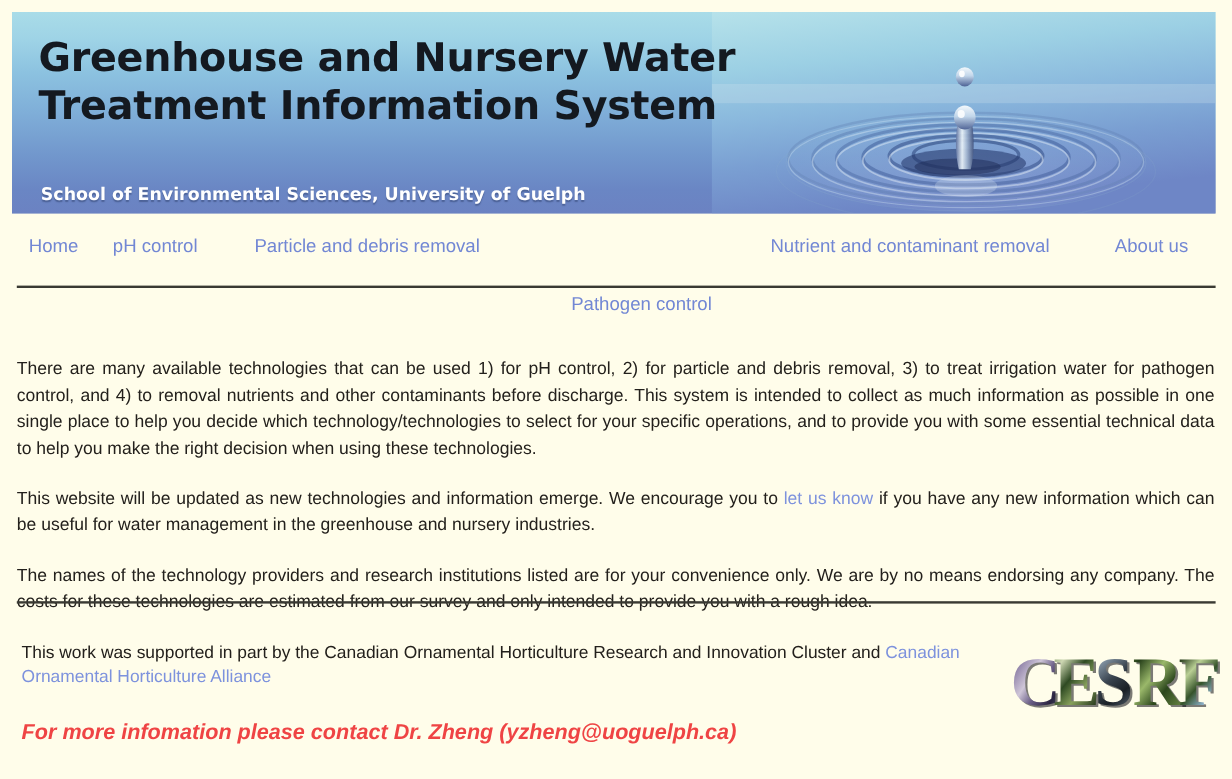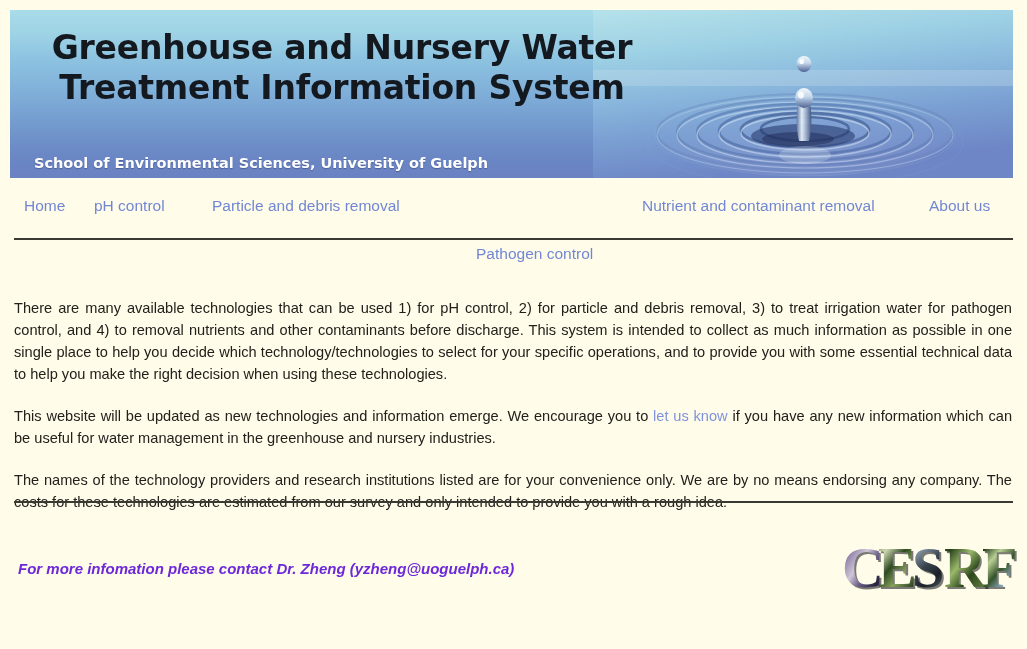--- a/index.html
+++ b/index.html
@@ -44,21 +44,21 @@
     left: 22px;
     top: 18px;
     font-family: "DejaVu Sans", sans-serif;
     font-size: 33px;
     font-weight: 600;
     line-height: 40px;
     color: #141920;
     letter-spacing: -0.2px;
     width: 620px;
   }
-  .banner-title span { display: block; text-align: center; }
+  .banner-title span { display: block; }
   .banner-sub {
     position: absolute;
     left: 24px;
     top: 145px;
     font-family: "DejaVu Sans", sans-serif;
     font-size: 14.5px;
     font-weight: 600;
     color: #ffffff;
     text-shadow: 0 1px 1px rgba(20,35,70,0.35);
     white-space: nowrap;
@@ -129,24 +129,24 @@
     font-size: 14.5px;
     line-height: 20px;
     color: #23201c;
   }
   .footer-credit a {
     color: #7d92dd;
     text-decoration: none;
   }
   .footer-contact {
     margin-top: 26px;
-    font-size: 15px;
+    font-size: 18px;
     font-style: italic;
     font-weight: bold;
-    color: #6d28d9;
+    color: #ef4444;
     white-space: nowrap;
   }
 
   
   .logo {
     position: absolute;
     left: 840px;
     top: 540px;
     width: 180px;
     height: 64px;
@@ -249,20 +249,21 @@
 
   <main class="content">
     <p>There are many available technologies that can be used 1) for pH control, 2) for particle and debris removal, 3) to treat irrigation water for pathogen control, and 4) to removal nutrients and other contaminants before discharge. This system is intended to collect as much information as possible in one single place to help you decide which technology/technologies to select for your specific operations, and to provide you with some essential technical data to help you make the right decision when using these technologies.</p>
     <p><span>This website will be updated as new technologies and information emerge. We encourage you to </span><a href="#">let us know</a><span> if you have any new information which can be useful for water management in the greenhouse and nursery industries.</span></p>
     <p>The names of the technology providers and research institutions listed are for your convenience only. We are by no means endorsing any company. The costs for these technologies are estimated from our survey and only intended to provide you with a rough idea.</p>
   </main>
 
   <div class="rule rule-bottom"></div>
 
   <footer class="footer">
+    <div class="footer-credit"><span>This work was supported in part by the Canadian Ornamental Horticulture Research and Innovation Cluster and </span><a href="#">Canadian Ornamental Horticulture Alliance</a></div>
     <div class="footer-contact">For more infomation please contact Dr. Zheng (yzheng@uoguelph.ca)</div>
   </footer>
 
   <div class="logo">
     <svg width="180" height="64" viewBox="0 0 180 64" aria-hidden="true">
       <defs>
         <linearGradient id="texC" x1="0" y1="0" x2="1" y2="1">
           <stop offset="0%" stop-color="#3b2d5c"></stop>
           <stop offset="22%" stop-color="#8d7fa6"></stop>
           <stop offset="42%" stop-color="#cfc6d8"></stop>

